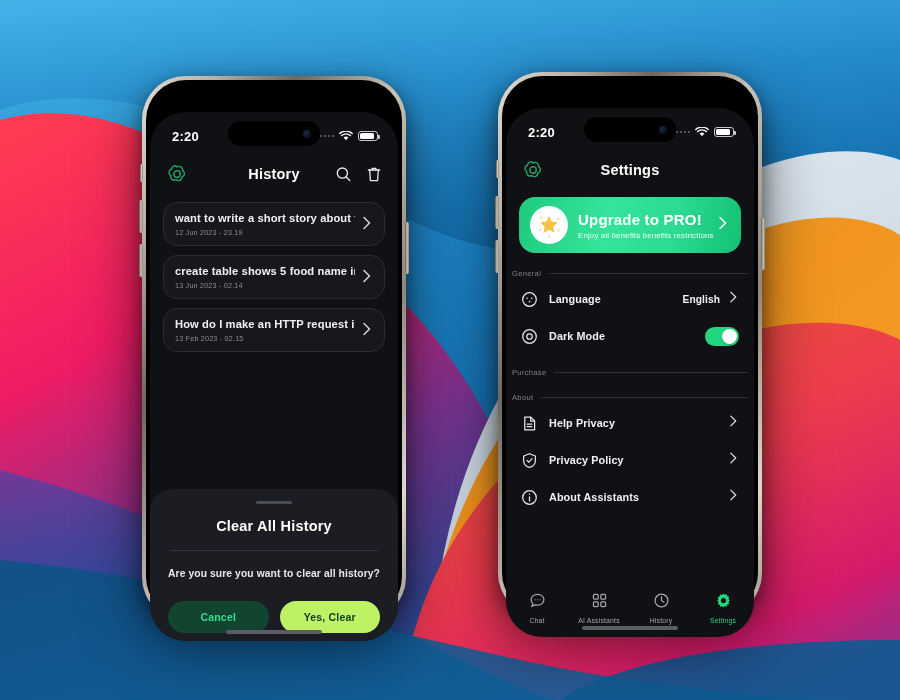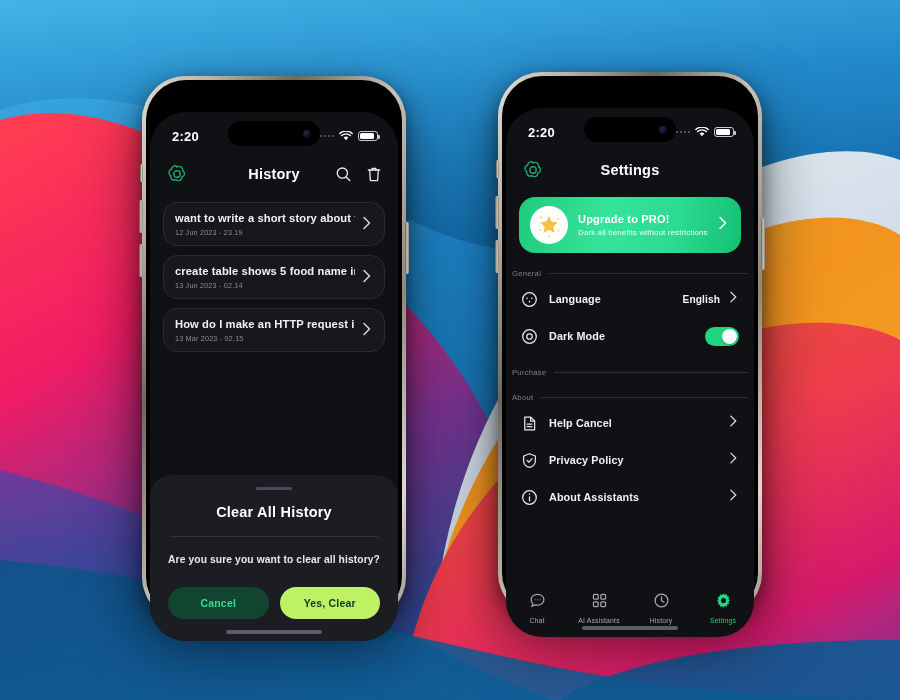--- a/index.html
+++ b/index.html
@@ -91,21 +91,21 @@
   .hc-title { color:#f2f2f4; font-size:11.2px; font-weight:bold; letter-spacing:.1px;
     white-space:nowrap; overflow:hidden; }
   .hc-date { color:#8c8e95; font-size:7.2px; margin-top:4px; letter-spacing:.2px; }
   .chev { flex-shrink:0; margin-left:6px; }
 
   
   .dialog {
     position:absolute; left:0; right:0; bottom:0;
     background:#1b1d22;
     border-radius:22px 22px 36px 36px;
-    padding:12px 18px 22px;
+    padding:12px 18px 8px;
   }
   .dlg-grabber { width:36px; height:3.5px; border-radius:2px; background:#4a4d54; margin:0 auto 14px; }
   .dlg-title { text-align:center; color:#fff; font-size:14.5px; font-weight:bold; letter-spacing:.2px; }
   .dlg-rule { height:1px; background:#33363d; margin:16px 2px 0; }
   .dlg-msg { text-align:center; color:#e8e9ec; font-size:10.3px; font-weight:bold; margin-top:17px; letter-spacing:.1px; }
   .dlg-buttons { display:flex; gap:11px; margin-top:22px; }
   .dlg-btn { flex:1; height:32px; border-radius:17px; border:none;
     font-family:inherit; font-size:10.5px; font-weight:bold; letter-spacing:.2px; cursor:pointer; }
   .btn-cancel { background:#11452f; color:#2fdf92; }
   .btn-confirm { background:#bef264; color:#0c3a26; }
@@ -119,21 +119,21 @@
     margin:7px 13px 0;
     height:56px; border-radius:16px;
     background:linear-gradient(100deg,#1fca7d 0%,#36e39a 38%,#2bdb91 70%,#14c074 100%);
     display:flex; align-items:center; padding:0 12px 0 11px;
     position:relative; overflow:hidden;
   }
   .upg-badge { width:38px; height:38px; border-radius:50%;
     background:radial-gradient(circle at 50% 45%, #ffffff 60%, #f2faf5 100%);
     display:flex; align-items:center; justify-content:center; flex-shrink:0; }
   .upg-texts { margin-left:10px; flex:1; }
-  .upg-title { color:#fff; font-size:11px; font-weight:bold; letter-spacing:.2px; }
+  .upg-title { color:#fff; font-size:15px; font-weight:bold; letter-spacing:.2px; }
   .upg-sub { color:#e9fff5; font-size:8px; margin-top:3px; letter-spacing:.1px; }
 
   
   .sec-head { display:flex; align-items:center; gap:8px; padding:0 6px; margin-top:16px; }
   .sec-label { color:#7f8188; font-size:7.6px; letter-spacing:.3px; white-space:nowrap; }
   .sec-line { flex:1; height:1px; background:#2d3036; }
 
   .srow { display:flex; align-items:center; padding:0 15px; height:32px; margin-top:5px; }
   .srow-icon { width:17px; height:17px; flex-shrink:0; }
   .srow-label { color:#f0f1f3; font-size:10.8px; font-weight:bold; margin-left:11px; letter-spacing:.1px; }
@@ -295,21 +295,21 @@
           </div>
           <span class="chev">
             <svg width="12" height="18" viewBox="0 0 12 18" fill="none" stroke="#d6d7db" stroke-width="1.5" stroke-linecap="round" stroke-linejoin="round">
                 <path d="M3 3.5 L8.5 9 L3 14.5"></path>
               </svg>
           </span>
         </div>
         <div class="hist-card">
           <div class="hc-texts">
             <div class="hc-title">How do I make an HTTP request in...</div>
-            <div class="hc-date">13 Mar 2023 - 02.15</div>
+            <div class="hc-date">13 Feb 2023 - 02.15</div>
           </div>
           <span class="chev">
             <svg width="12" height="18" viewBox="0 0 12 18" fill="none" stroke="#d6d7db" stroke-width="1.5" stroke-linecap="round" stroke-linejoin="round">
                 <path d="M3 3.5 L8.5 9 L3 14.5"></path>
               </svg>
           </span>
         </div>
       </div>
 
       <div class="dialog">
@@ -386,21 +386,21 @@
             <polygon points="17,8 19.6,13.6 25.8,14.4 21.3,18.7 22.4,24.8 17,21.8 11.6,24.8 12.7,18.7 8.2,14.4 14.4,13.6" fill="#f5c244"></polygon>
             <circle cx="9" cy="9.5" r="1" fill="#f7d277"></circle>
               <circle cx="26" cy="11" r="1.1" fill="#f7d277"></circle>
             <circle cx="8" cy="22" r="1" fill="#f7d277"></circle>
               <circle cx="26.5" cy="22.5" r="1" fill="#f7d277"></circle>
             <circle cx="17" cy="28.5" r="0.9" fill="#f7d277"></circle>
           </svg>
         </div>
         <div class="upg-texts">
           <div class="upg-title">Upgrade to PRO!</div>
-          <div class="upg-sub">Dark all benefits without restrictions</div>
+          <div class="upg-sub">Enjoy all benefits benefits restrictions</div>
         </div>
         <span>
           <svg width="12" height="18" viewBox="0 0 12 18" fill="none" stroke="#ffffff" stroke-width="1.6" stroke-linecap="round" stroke-linejoin="round">
               <path d="M3 3.5 L8.5 9 L3 14.5"></path>
             </svg>
         </span>
       </div>
 
       <div class="sec-head">
         <span class="sec-label">General</span>
@@ -445,21 +445,21 @@
       </div>
       <div class="srow">
         <span class="srow-icon">
           <svg width="17" height="17" viewBox="0 0 18 18" fill="none" stroke="#e8e9ec" stroke-width="1.3" stroke-linecap="round" stroke-linejoin="round">
             <path d="M4 2.2h6.2L14.4 6.4V15.8H4Z"></path>
               <path d="M10.2 2.2v4.2h4.2"></path>
               <path d="M6.4 9.6h5.2"></path>
               <path d="M6.4 12.2h5.2"></path>
           </svg>
         </span>
-        <span class="srow-label">Help Cancel</span>
+        <span class="srow-label">Help Privacy</span>
         <span class="srow-chev-only">
           <svg width="11" height="16" viewBox="0 0 12 18" fill="none" stroke="#d6d7db" stroke-width="1.5" stroke-linecap="round" stroke-linejoin="round">
               <path d="M3 3.5 L8.5 9 L3 14.5"></path>
             </svg>
         </span>
       </div>
       <div class="srow">
         <span class="srow-icon">
           <svg width="17" height="17" viewBox="0 0 18 18" fill="none" stroke="#e8e9ec" stroke-width="1.3" stroke-linecap="round" stroke-linejoin="round">
             <path d="M9 1.8 2.8 4.2v5c0 3.5 2.6 6.2 6.2 7 3.6-.8 6.2-3.5 6.2-7v-5Z"></path>

